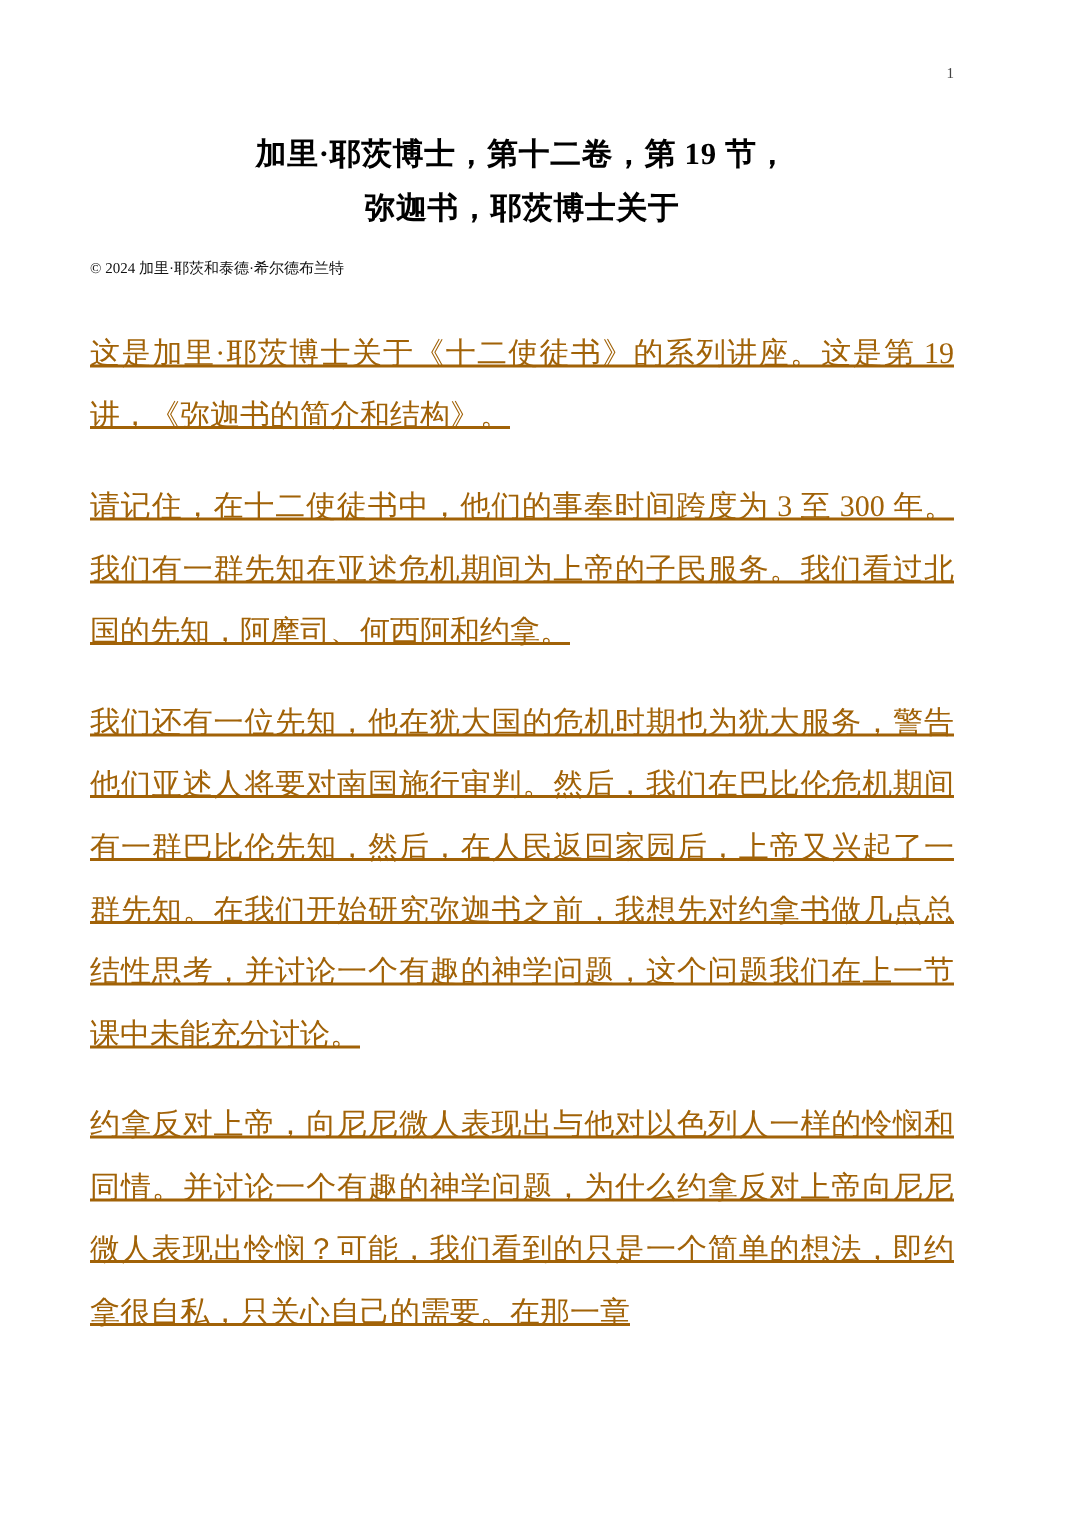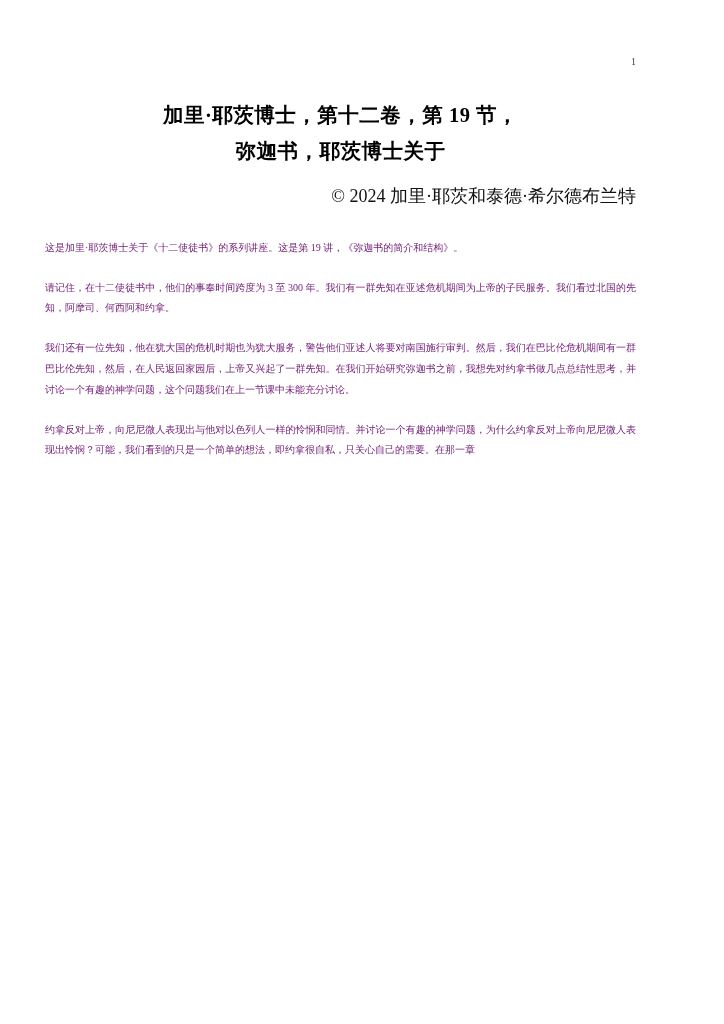--- a/index.html
+++ b/index.html
@@ -24,52 +24,52 @@
   }
   .page-number {
     position: absolute;
     top: 44px;
     right: 88px;
     font-size: 10px;
     color: #444;
     font-family: "Liberation Serif", serif;
   }
   .content {
-    padding: 86px 88px 0 45px;
-    margin-top: 12px;
+    padding: 86px 88px 0 60px;
   }
   .doc-title {
     text-align: center;
     font-size: 20.5px;
     font-weight: bold;
     line-height: 1.75;
     margin: 0;
     letter-spacing: 0.5px;
     font-family: "Liberation Serif", serif;
   }
   .doc-title .line2 {
     display: block;
   }
   .copyright {
-    text-align: right;
-    font-size: 18px;
+    text-align: left;
+    font-size: 10px;
     margin-top: 14px;
     margin-bottom: 0;
     color: #111;
   }
   .body-text {
     margin-top: 30px;
   }
   .body-text p {
-    font-size: 10px;
+    font-size: 20px;
     line-height: 2.08;
     margin: 0 0 19px 0;
     text-align: justify;
     text-justify: inter-ideograph;
-    color: #701a75;
+    color: #a16207;
+    text-decoration: underline;
   }
   .body-text p:last-child {
     margin-bottom: 0;
   }
 </style>
 </head>
 <body>
 
 <div class="page">
 

